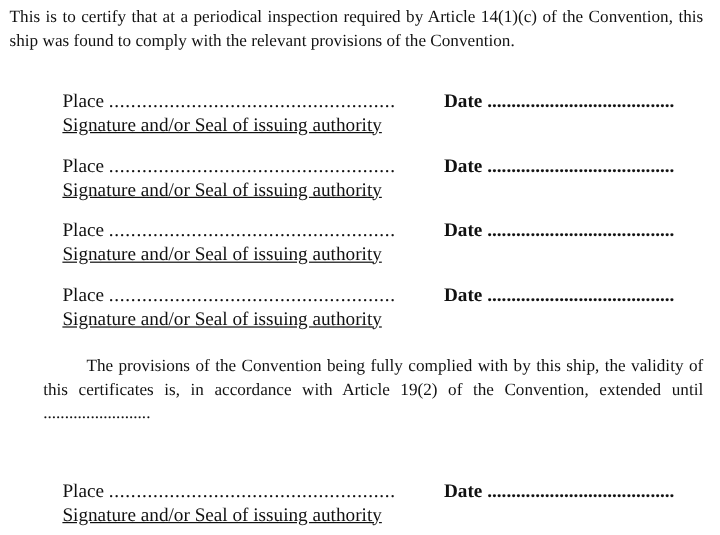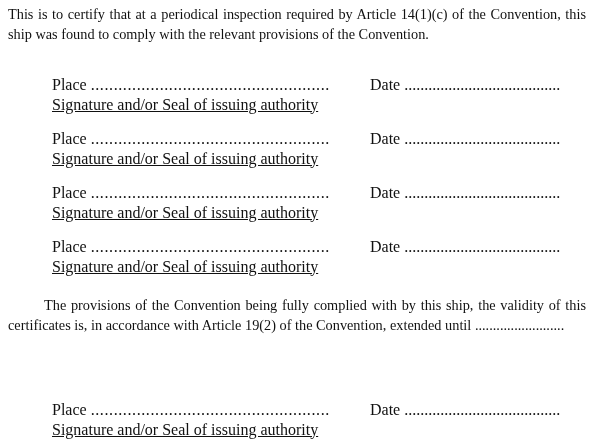--- a/index.html
+++ b/index.html
@@ -28,20 +28,21 @@
     font-size: 14.3px;
     line-height: 19.5px;
     text-align: justify;
     text-justify: inter-word;
   }
   .para.first {
     top: 5px;
   }
   .para.second {
     top: 296px;
+    margin-left: 28px;
   }
   .indent {
     display: inline-block;
     width: 36px;
   }
   .block {
     position: absolute;
     left: 8px;
     right: 14px;
     font-size: 16px;
@@ -55,20 +56,21 @@
     white-space: nowrap;
   }
   .place-cell {
     width: 318px;
     flex: 0 0 318px;
     overflow: hidden;
   }
   .date-cell {
     flex: 1 1 auto;
     overflow: hidden;
+    font-weight: bold;
   }
   .dots-place {
     letter-spacing: 0.6px;
   }
   .sig-line {
     margin-top: 0px;
     text-decoration: underline;
   }
 </style>
 </head>

